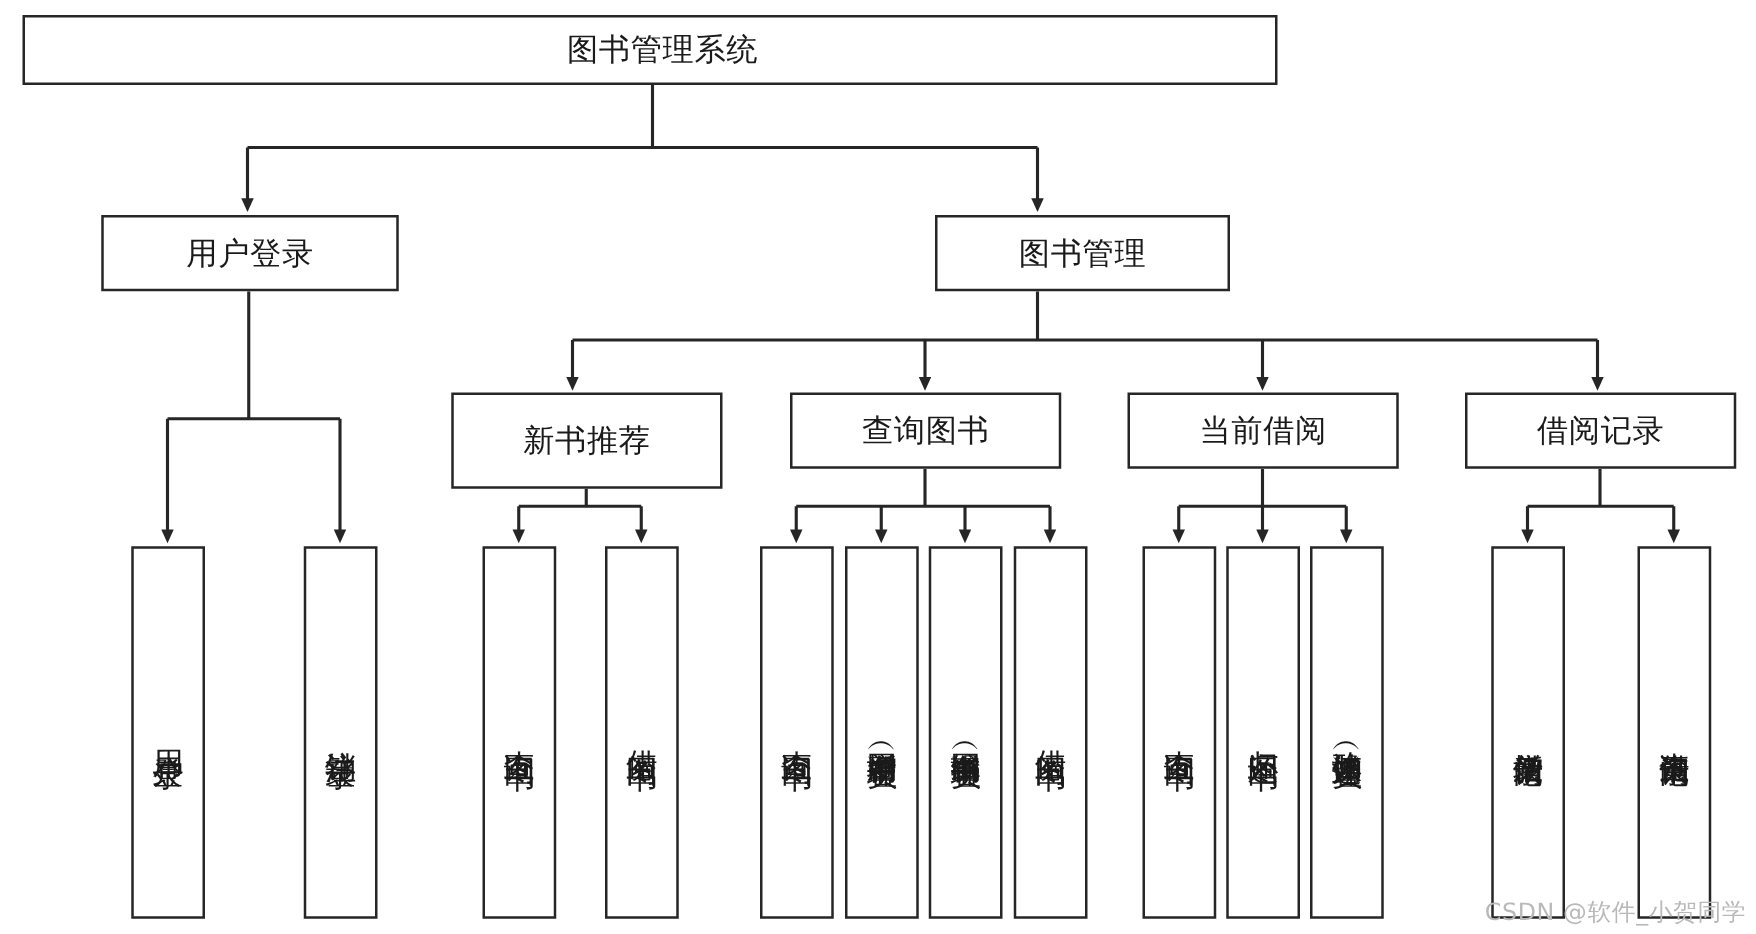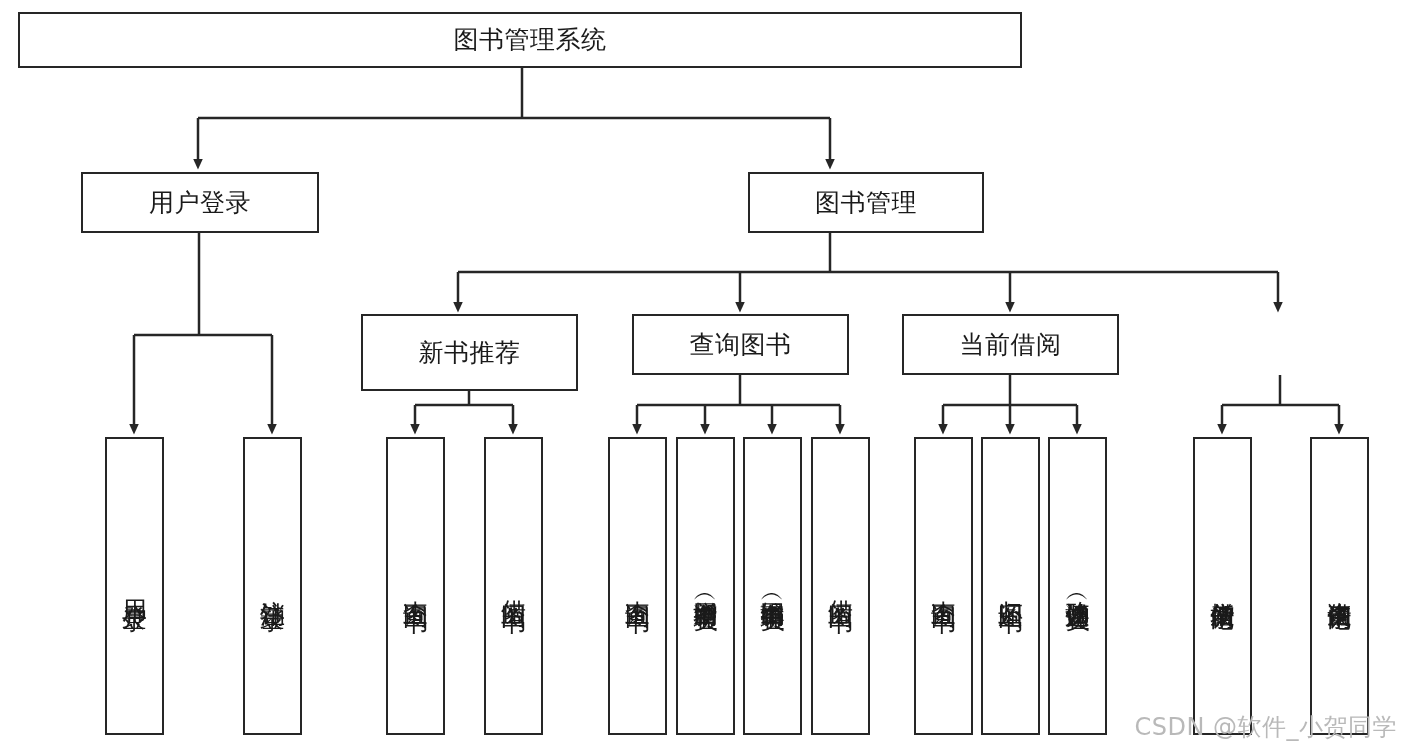--- a/index.html
+++ b/index.html
@@ -61,21 +61,21 @@
     max-height: 100%;
   }
   .node.vert.tall .label {
     letter-spacing: 1px;
     font-size: 24px;
   }
   #watermark {
     position: absolute;
     right: 8px;
     bottom: 4px;
-    font-size: 24px;
+    font-size: 19px;
     color: #b9b9b9;
     white-space: nowrap;
     letter-spacing: 0.5px;
   }
 </style>
 </head>
 <body>
 
 <div id="canvas">
 
@@ -146,20 +146,23 @@
   </div>
 
   <div class="node horiz" style="left:632px; top:314px; width:217px; height:61px;">
     <span class="label">查询图书</span>
   </div>
 
   <div class="node horiz" style="left:902px; top:314px; width:217px; height:61px;">
     <span class="label">当前借阅</span>
   </div>
 
+  <div class="node horiz" style="left:1172px; top:314px; width:217px; height:61px;">
+    <span class="label">借阅记录</span>
+  </div>
 
   <div class="node vert" style="left:105px; top:437px; width:59px; height:298px;">
     <span class="label">用户登录</span>
   </div>
 
   <div class="node vert" style="left:243px; top:437px; width:59px; height:298px;">
     <span class="label">注销登录</span>
   </div>
 
   <div class="node vert" style="left:386px; top:437px; width:59px; height:298px;">

